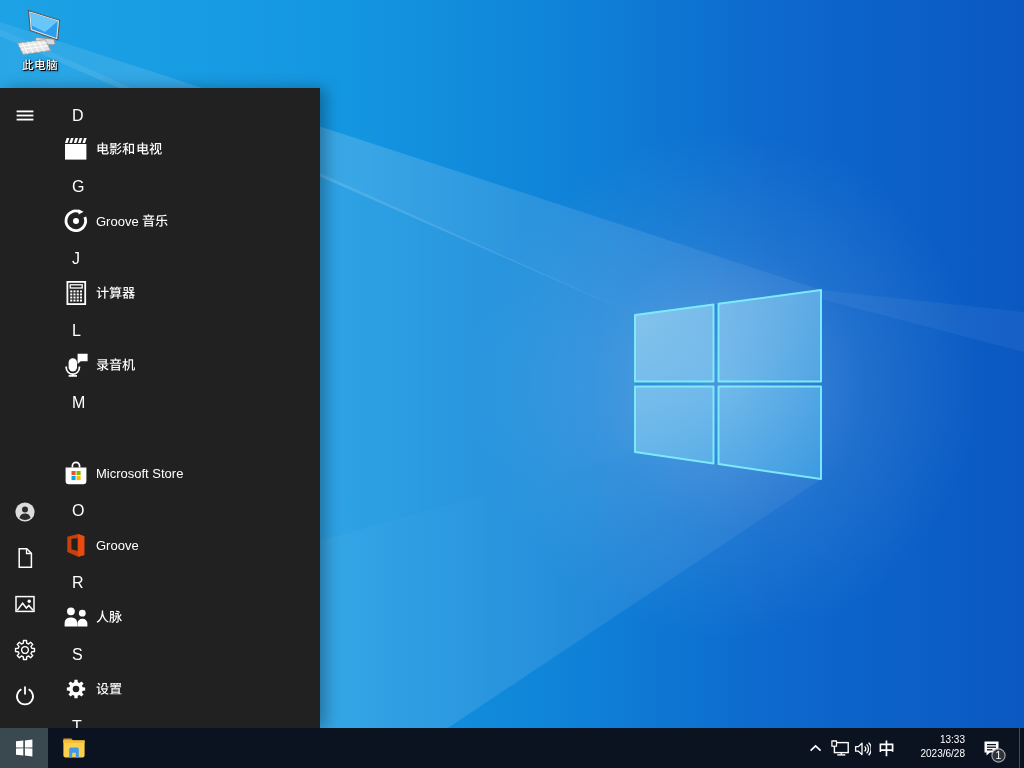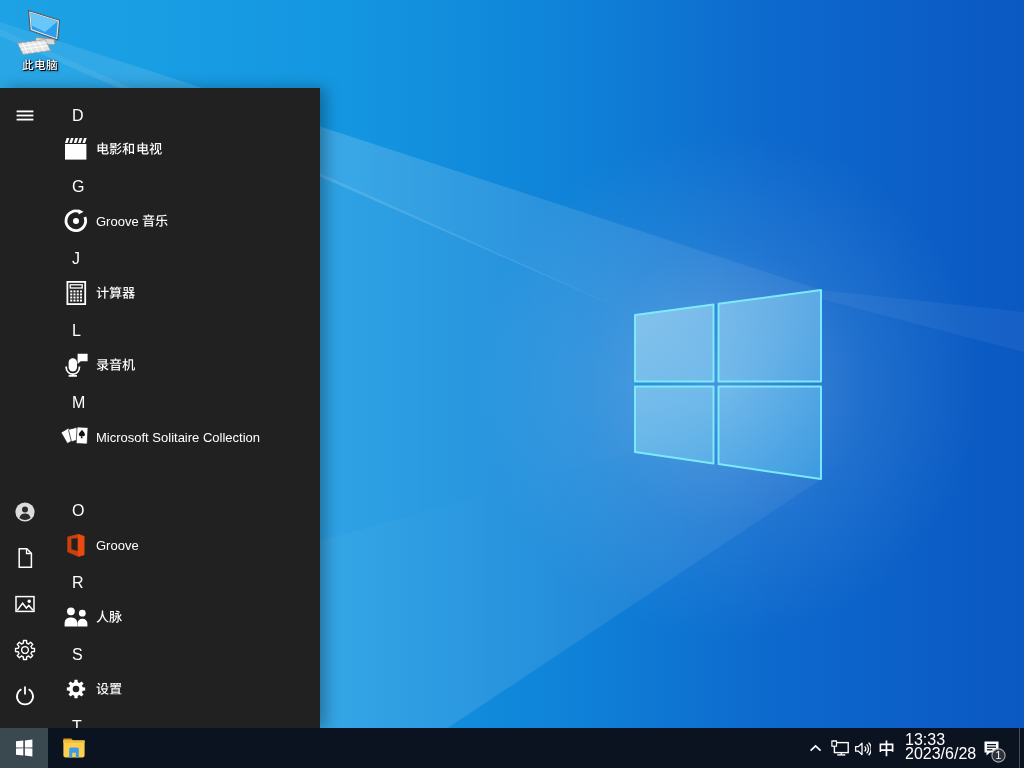--- a/index.html
+++ b/index.html
@@ -187,30 +187,30 @@
         <line x1="8.8" y1="21.1" x2="8.8" y2="22.9" stroke="#fff" stroke-width="1.7"></line>
         <line x1="4.6" y1="22.9" x2="13.0" y2="22.9" stroke="#fff" stroke-width="1.7"></line>
       </svg><svg class="cj" style="width:13.2px;height:13.2px" viewBox="0 0 1000 1000" fill="#fff">
         <use href="#lu"></use>
       </svg><svg class="cj" style="width:13.2px;height:13.2px" viewBox="0 0 1000 1000" fill="#fff">
         <use href="#yin"></use>
       </svg><svg class="cj" style="width:13.2px;height:13.2px" viewBox="0 0 1000 1000" fill="#fff">
         <use href="#jix"></use>
       </svg></div>
 <div class="hdr" style="top:297px">M</div>
-<div class="row" style="top:331px"><svg class="ic" viewBox="0 0 24 24">
-        <g fill="#fff" stroke="#212121" stroke-width="0.7">
-          <rect x="-0.4" y="4.4" width="8.8" height="12.8" rx="1" transform="rotate(-30 4.0 10.8)"></rect>
-          <rect x="5.8" y="3.2" width="8.8" height="12.6" rx="1" transform="rotate(-14 10.2 9.5)"></rect>
-          <rect x="12.6" y="2.2" width="11.0" height="16.6" rx="1" transform="rotate(3 18.1 10.5)"></rect>
-        </g>
-        <g transform="rotate(3 18.1 10.5)">
-          <path d="M17.8,4.8 c1.3,2.0 3.1,3.1 3.1,4.7 a1.8,1.8 0 0 1 -2.7,1.5 l0.6,2.3 h-2.0 l0.6,-2.3 a1.8,1.8 0 0 1 -2.7,-1.5 c0,-1.6 1.8,-2.7 3.1,-4.7 z" fill="#111" stroke="none"></path>
-        </g>
-      </svg><span>Microsoft Solitaire Collection</span></div>
+<div class="row" style="top:367px"><svg class="ic" viewBox="0 0 24 24">
+        <path d="M8.4,6.6 v-1.6 a3.6,3.6 0 0 1 7.2,0 v1.6" fill="none" stroke="#fff" stroke-width="1.7"></path>
+        <path d="M1.6,6.4 h20.8 v13.6 a3.2,3.2 0 0 1 -3.2,3.2 h-14.4 a3.2,3.2 0 0 1 -3.2,-3.2 z" fill="#fff"></path>
+        <g>
+          <rect x="7.5" y="10.0" width="4.1" height="4.1" fill="#f25022"></rect>
+          <rect x="12.5" y="10.0" width="4.1" height="4.1" fill="#7fba00"></rect>
+          <rect x="7.5" y="15.0" width="4.1" height="4.1" fill="#00a4ef"></rect>
+          <rect x="12.5" y="15.0" width="4.1" height="4.1" fill="#ffb900"></rect>
+        </g>
+      </svg><span>Microsoft Store</span></div>
 <div class="hdr" style="top:405px">O</div>
 <div class="row" style="top:439px"><svg class="ic" viewBox="0 0 24 24">
         <path fill-rule="evenodd" d="M3.3,3.7 L14.2,1.1 L20.3,3.2 L20.3,21.9 L14.2,23.7 L3.3,19.0 Z M7.4,5.8 L13.6,5.2 L13.6,18.1 L7.4,16.3 Z" fill="#c8410c"></path>
         <polygon points="14.2,1.1 20.3,3.2 20.3,21.9 14.2,23.7" fill="#ea4a10"></polygon>
       </svg><span>Groove</span></div>
 <div class="hdr" style="top:477px">R</div>
 <div class="row" style="top:511px"><svg class="ic" viewBox="0 0 24 24">
         <g fill="#fff">
           <circle cx="6.9" cy="6.3" r="3.9"></circle>
           <path d="M0.6,21.4 v-3.5 a5.4,5.4 0 0 1 5.4,-5.4 h1.8 a5.4,5.4 0 0 1 5.4,5.4 v3.5 z"></path>
@@ -261,21 +261,21 @@
     </svg>
 <svg class="abs" style="left:854px;top:13px" width="17" height="15" viewBox="0 0 17 15">
       <path d="M1.6,5.6 h2.8 l3.6,-3.4 v11.4 l-3.6,-3.4 h-2.8 z" fill="none" stroke="#fff" stroke-width="1.3" stroke-linejoin="round"></path>
 <path d="M10.6,5.4 a3.6,3.6 0 0 1 0,5" fill="none" stroke="#fff" stroke-width="1.3"></path>
 <path d="M12.6,3.4 a6.3,6.3 0 0 1 0,9" fill="none" stroke="#fff" stroke-width="1.3"></path>
 <path d="M14.6,1.6 a8.9,8.9 0 0 1 0,12.6" fill="none" stroke="#fff" stroke-width="1.3"></path>
     </svg>
 <div class="abs" style="left:878px;top:11.5px;filter:none"><svg class="cj" style="width:17px;height:17px" viewBox="0 0 1000 1000" fill="#fff">
         <use href="#zhong"></use>
       </svg></div>
-<div class="tray" style="left:905px;top:5px;width:60px;text-align:left;font-size:16px;line-height:14px;transform:translateZ(0)">13:33<br>2023/6/28</div>
+<div class="tray" style="left:905px;top:5px;width:60px;text-align:right;font-size:10px;line-height:14px;transform:translateZ(0)">13:33<br>2023/6/28</div>
 <svg class="abs" style="left:983px;top:12px" width="17" height="16" viewBox="0 0 17 16">
       <path d="M1.5,1.5 h14 v11 h-8.5 l-3.5,3 v-3 h-2 z" fill="#fff"></path>
 <g stroke="#0c1320" stroke-width="1.3">
         <line x1="4" y1="4.6" x2="13" y2="4.6"></line>
         <line x1="4" y1="7.2" x2="13" y2="7.2"></line>
         <line x1="4" y1="9.8" x2="9.5" y2="9.8"></line>
       </g>
     </svg>
 <svg class="abs" style="left:991px;top:20px" width="15" height="15" viewBox="0 0 15 15">
 <circle cx="7.5" cy="7.5" r="6.6" fill="#2e323a" stroke="#a9acb2" stroke-width="1.1"></circle>

